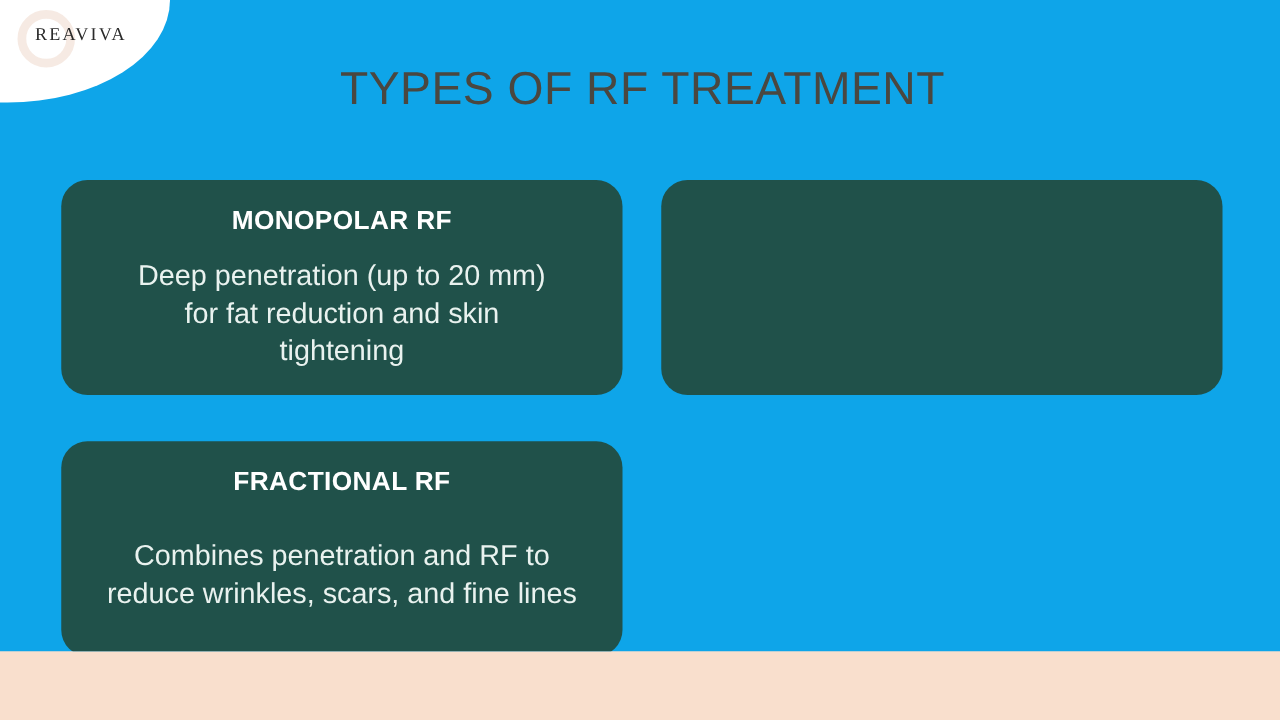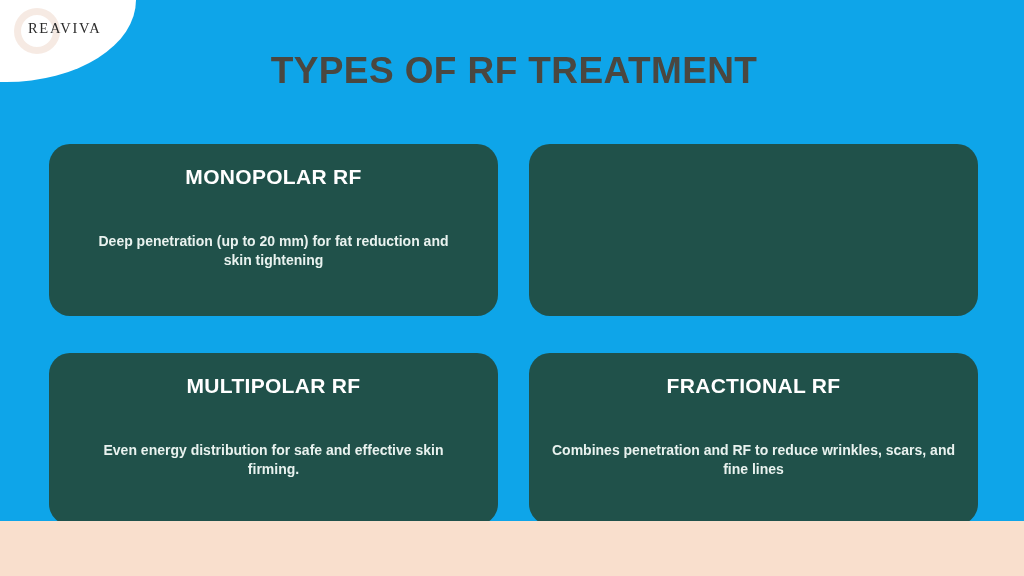--- a/index.html
+++ b/index.html
@@ -54,21 +54,21 @@
   }
 
   
   #page-title {
     position: absolute;
     left: 4px;
     right: 0;
     top: 50px;
     text-align: center;
     font-size: 37px;
-    font-weight: bold;
+    font-weight: normal;
     letter-spacing: 0.4px;
     color: #4A4740;
     white-space: nowrap;
   }
 
   
   #card-grid {
     position: absolute;
     left: 49px;
     top: 144px;
@@ -97,23 +97,23 @@
     font-size: 21px;
     font-weight: bold;
     letter-spacing: 0.3px;
     line-height: 1.2;
     margin: 6px 0 0 0;
     white-space: nowrap;
   }
 
   .card-body {
     color: #E9F2EF;
-    font-size: 14px;
+    font-size: 23px;
     line-height: 1.30;
-    font-weight: 700;
+    font-weight: 400;
     margin-top: auto;
     margin-bottom: auto;
     padding-top: 8px;
   }
   .card-body.pad-narrow { max-width: 352px; }
   .card-body.pad-wide   { max-width: 404px; }
 </style>
 </head>
 <body>
 
@@ -128,24 +128,20 @@
   <div id="card-grid">
 
     <div class="card">
       <div class="card-title">MONOPOLAR RF</div>
       <div class="card-body pad-narrow">Deep penetration (up to 20 mm) for fat reduction and skin tightening</div>
     </div>
 
     <div class="card">
     </div>
 
-    <div class="card">
-      <div class="card-title">MULTIPOLAR RF</div>
-      <div class="card-body pad-narrow">Even energy distribution for safe and effective skin firming.</div>
-    </div>
 
     <div class="card">
       <div class="card-title">FRACTIONAL RF</div>
       <div class="card-body pad-wide">Combines penetration and RF to reduce wrinkles, scars, and fine lines</div>
     </div>
 
   </div>
 </div>
 
 </body></html>

